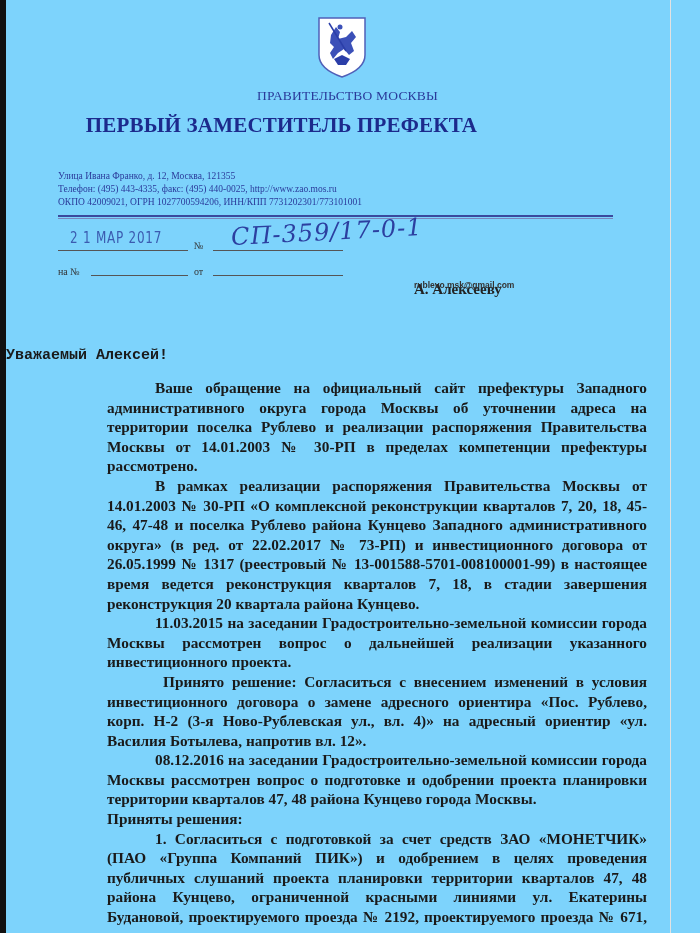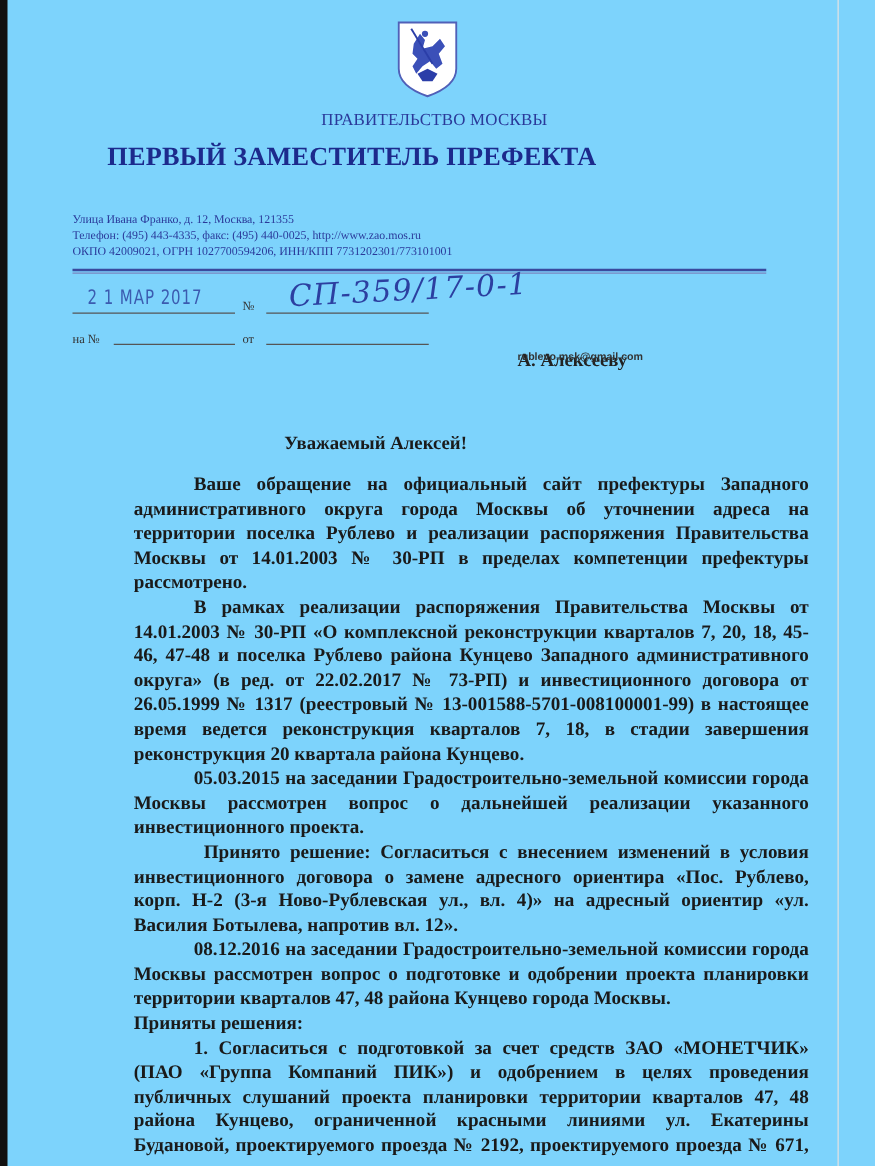--- a/index.html
+++ b/index.html
@@ -50,22 +50,22 @@
   .line { position:absolute; height:1px; background:#555; }
   .small-lbl { position:absolute; font-size:10px; color:#333; }
   .recipient {
     position:absolute; left:408px; top:253px; font-weight:bold; font-size:15px; color:#222;margin-top:28px;
   }
   .email {
     position:absolute; left:408px; top:280px; font-family:"Liberation Sans", sans-serif;
     font-weight:bold; font-size:8.5px; color:#333;
   }
   .greeting {
-    position:absolute; left:0; width:589px; top:347px; text-align:center;
-    font-weight:bold; font-size:15px; color:#1a1a1a;
+    position:absolute; left:0; width:589px; top:347px; text-align:left;
+    font-weight:bold; font-size:15px; color:#1a1a1a;font-family:Liberation Mono, monospace;
   }
   .body {
     position:absolute; left:101px; top:378px; width:540px;
     font-size:15.3px; line-height:19.6px; color:#1a1a1a;
     text-align:justify;
     font-weight:bold;
   }
   .body p { margin:0; text-indent:48px; }
   .body p.noind { text-indent:0; }
   .body p.ind2 { text-indent:56px; }
@@ -106,19 +106,19 @@
   <div class="line" style="left:207px; top:275px; width:130px;"></div>
 
   <div class="recipient">А. Алексееву</div>
   <div class="email">rublevo.msk@gmail.com</div>
 
   <div class="greeting">Уважаемый Алексей!</div>
 
   <div class="body">
     <p>Ваше обращение на официальный сайт префектуры Западного административного округа города Москвы об уточнении адреса на территории поселка Рублево и реализации распоряжения Правительства Москвы от 14.01.2003 № 30-РП в пределах компетенции префектуры рассмотрено.</p>
     <p>В рамках реализации распоряжения Правительства Москвы от 14.01.2003 № 30-РП «О комплексной реконструкции кварталов 7, 20, 18, 45-46, 47-48 и поселка Рублево района Кунцево Западного административного округа» (в ред. от 22.02.2017 № 73-РП) и инвестиционного договора от 26.05.1999 № 1317 (реестровый № 13-001588-5701-008100001-99) в настоящее время ведется реконструкция кварталов 7, 18,  в стадии завершения реконструкция  20 квартала района Кунцево.</p>
-    <p>05.03.2015 на заседании Градостроительно-земельной комиссии города Москвы рассмотрен вопрос о дальнейшей реализации указанного инвестиционного проекта.</p>
+    <p>11.03.2015 на заседании Градостроительно-земельной комиссии города Москвы рассмотрен вопрос о дальнейшей реализации указанного инвестиционного проекта.</p>
     <p class="ind2">Принято решение: Согласиться с внесением изменений в условия инвестиционного договора  о замене  адресного ориентира «Пос. Рублево, корп. Н-2 (3-я Ново-Рублевская ул., вл. 4)» на адресный ориентир «ул. Василия Ботылева, напротив вл. 12».</p>
     <p>08.12.2016 на заседании Градостроительно-земельной комиссии города Москвы рассмотрен вопрос  о подготовке и одобрении проекта планировки территории кварталов 47, 48 района Кунцево города Москвы.</p>
     <p class="noind">Приняты решения:</p>
     <p>1. Согласиться с подготовкой за счет средств ЗАО «МОНЕТЧИК» (ПАО «Группа Компаний ПИК») и одобрением в целях проведения публичных слушаний проекта планировки территории кварталов 47, 48 района Кунцево, ограниченной красными линиями ул. Екатерины Будановой, проектируемого проезда № 2192, проектируемого проезда № 671, ул.</p>
   </div>
 </div>
 
 </body></html>

